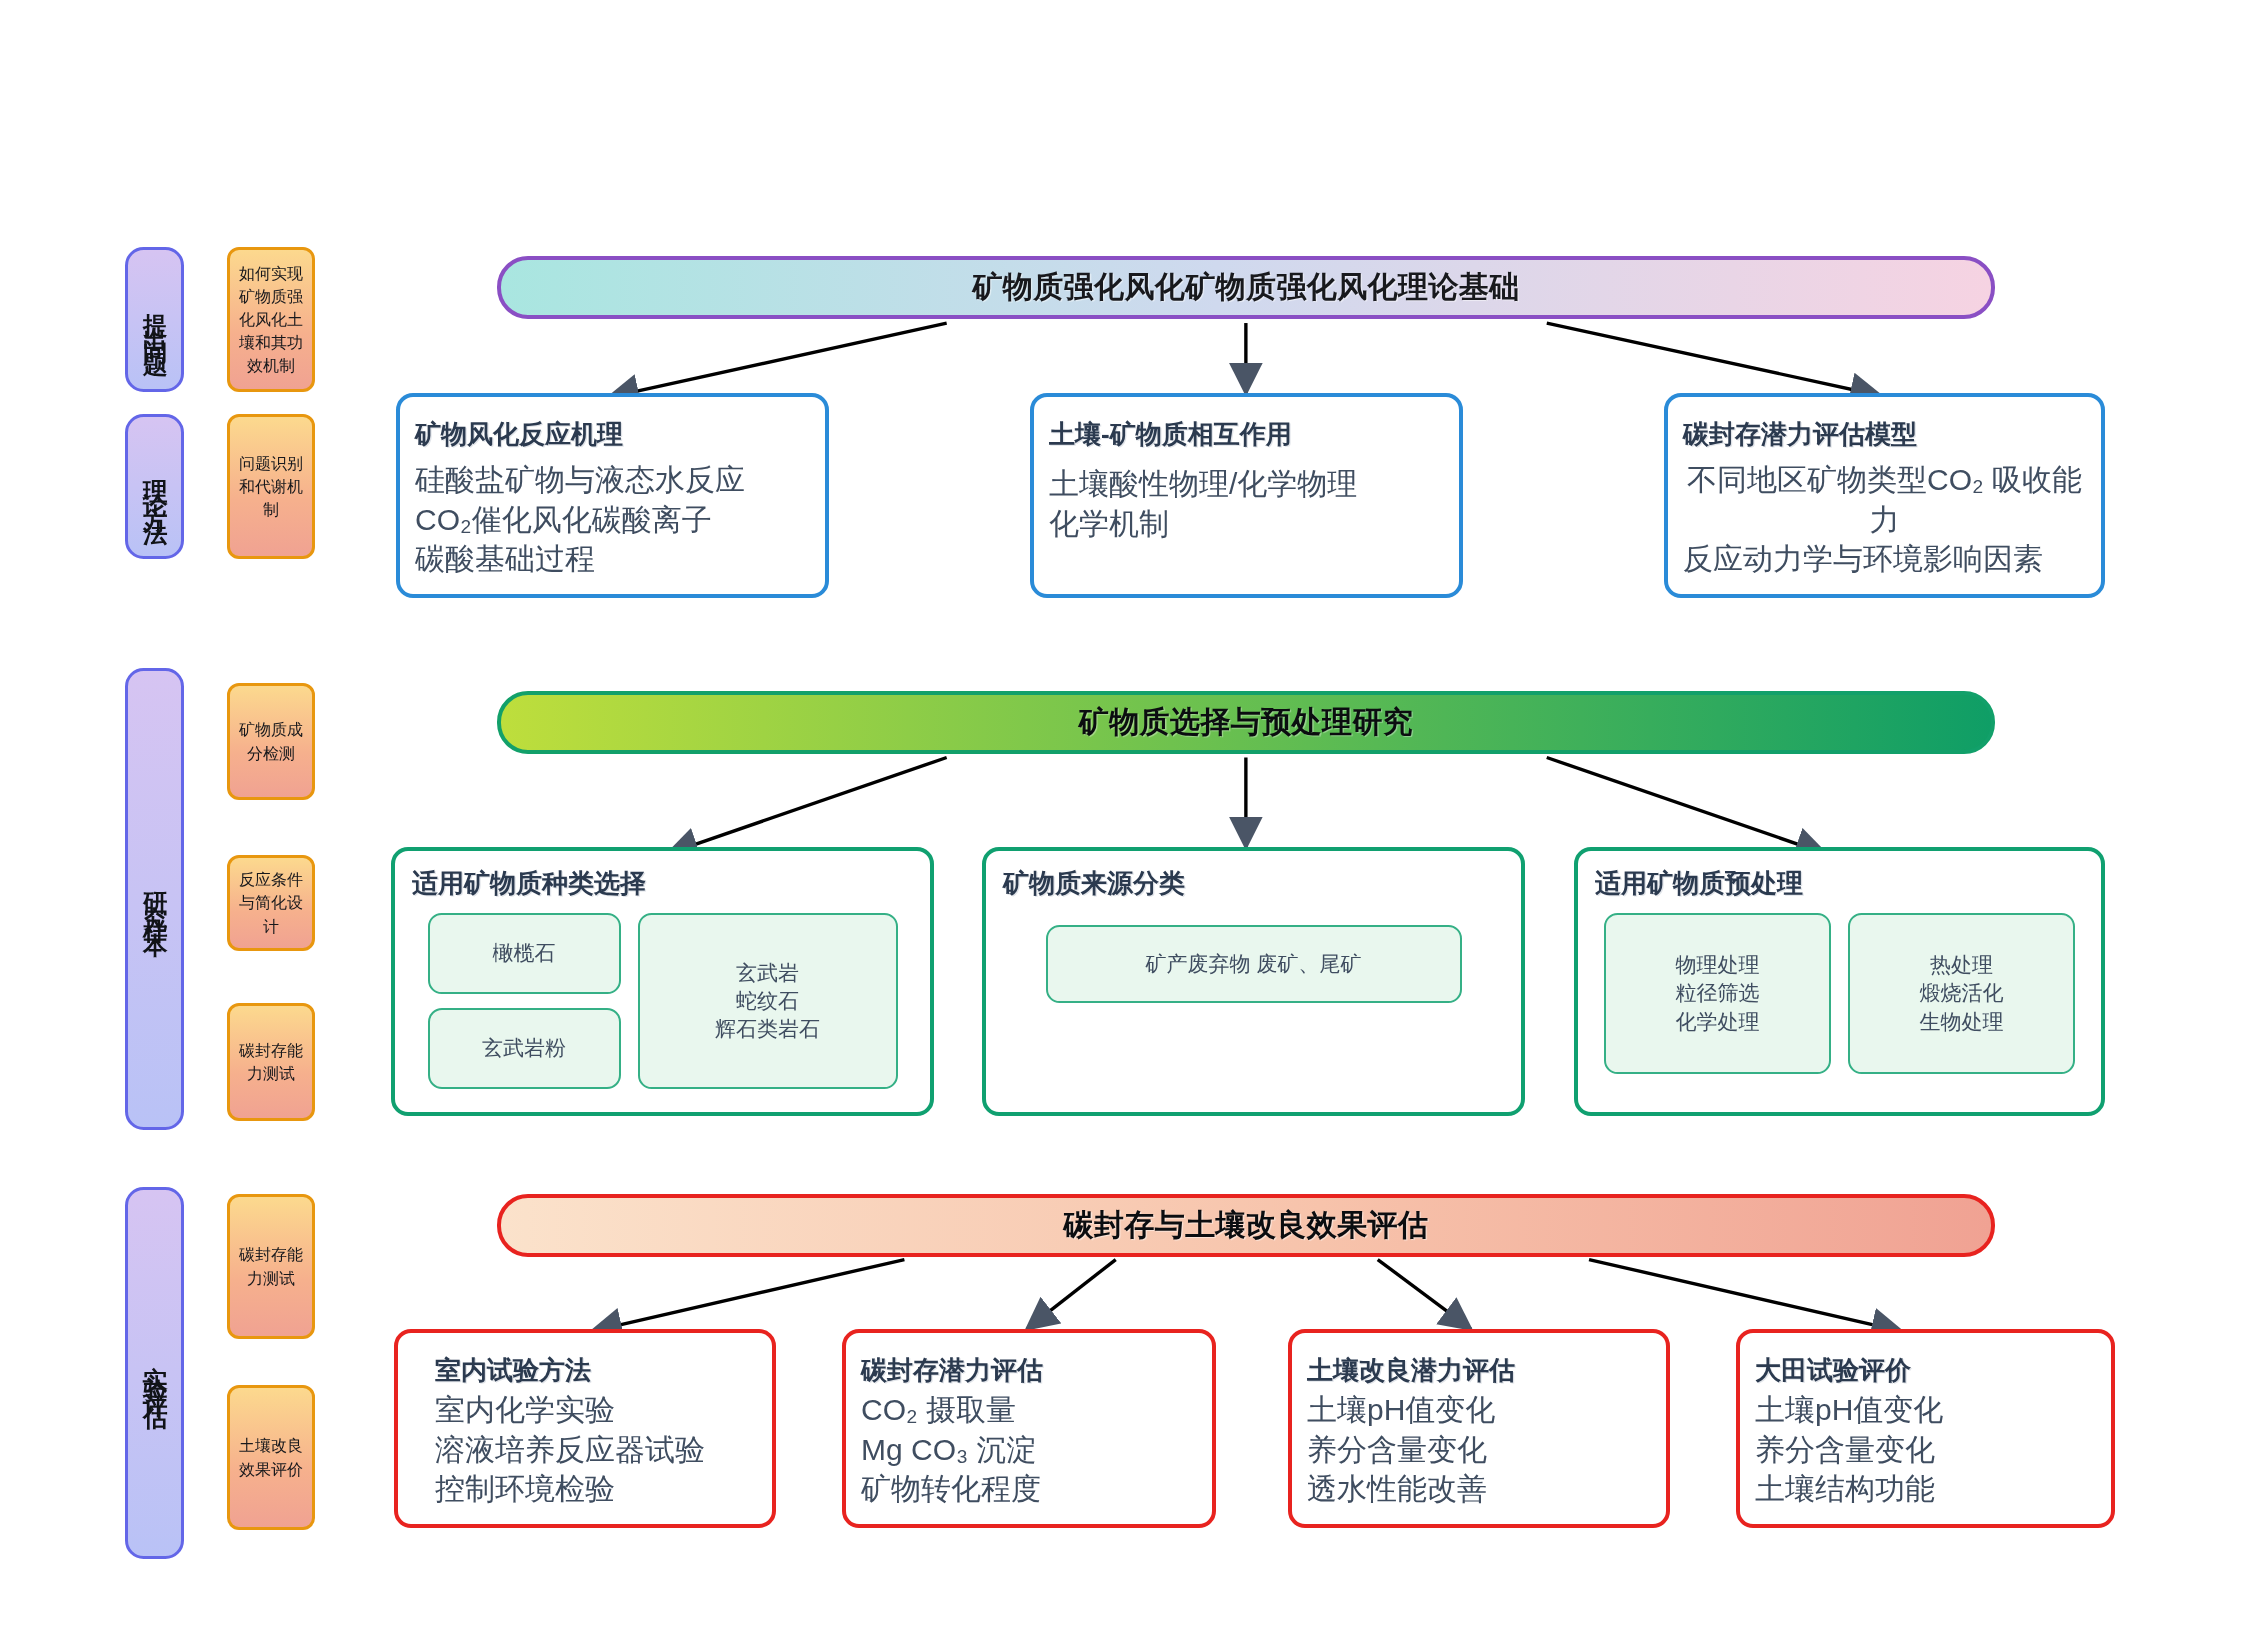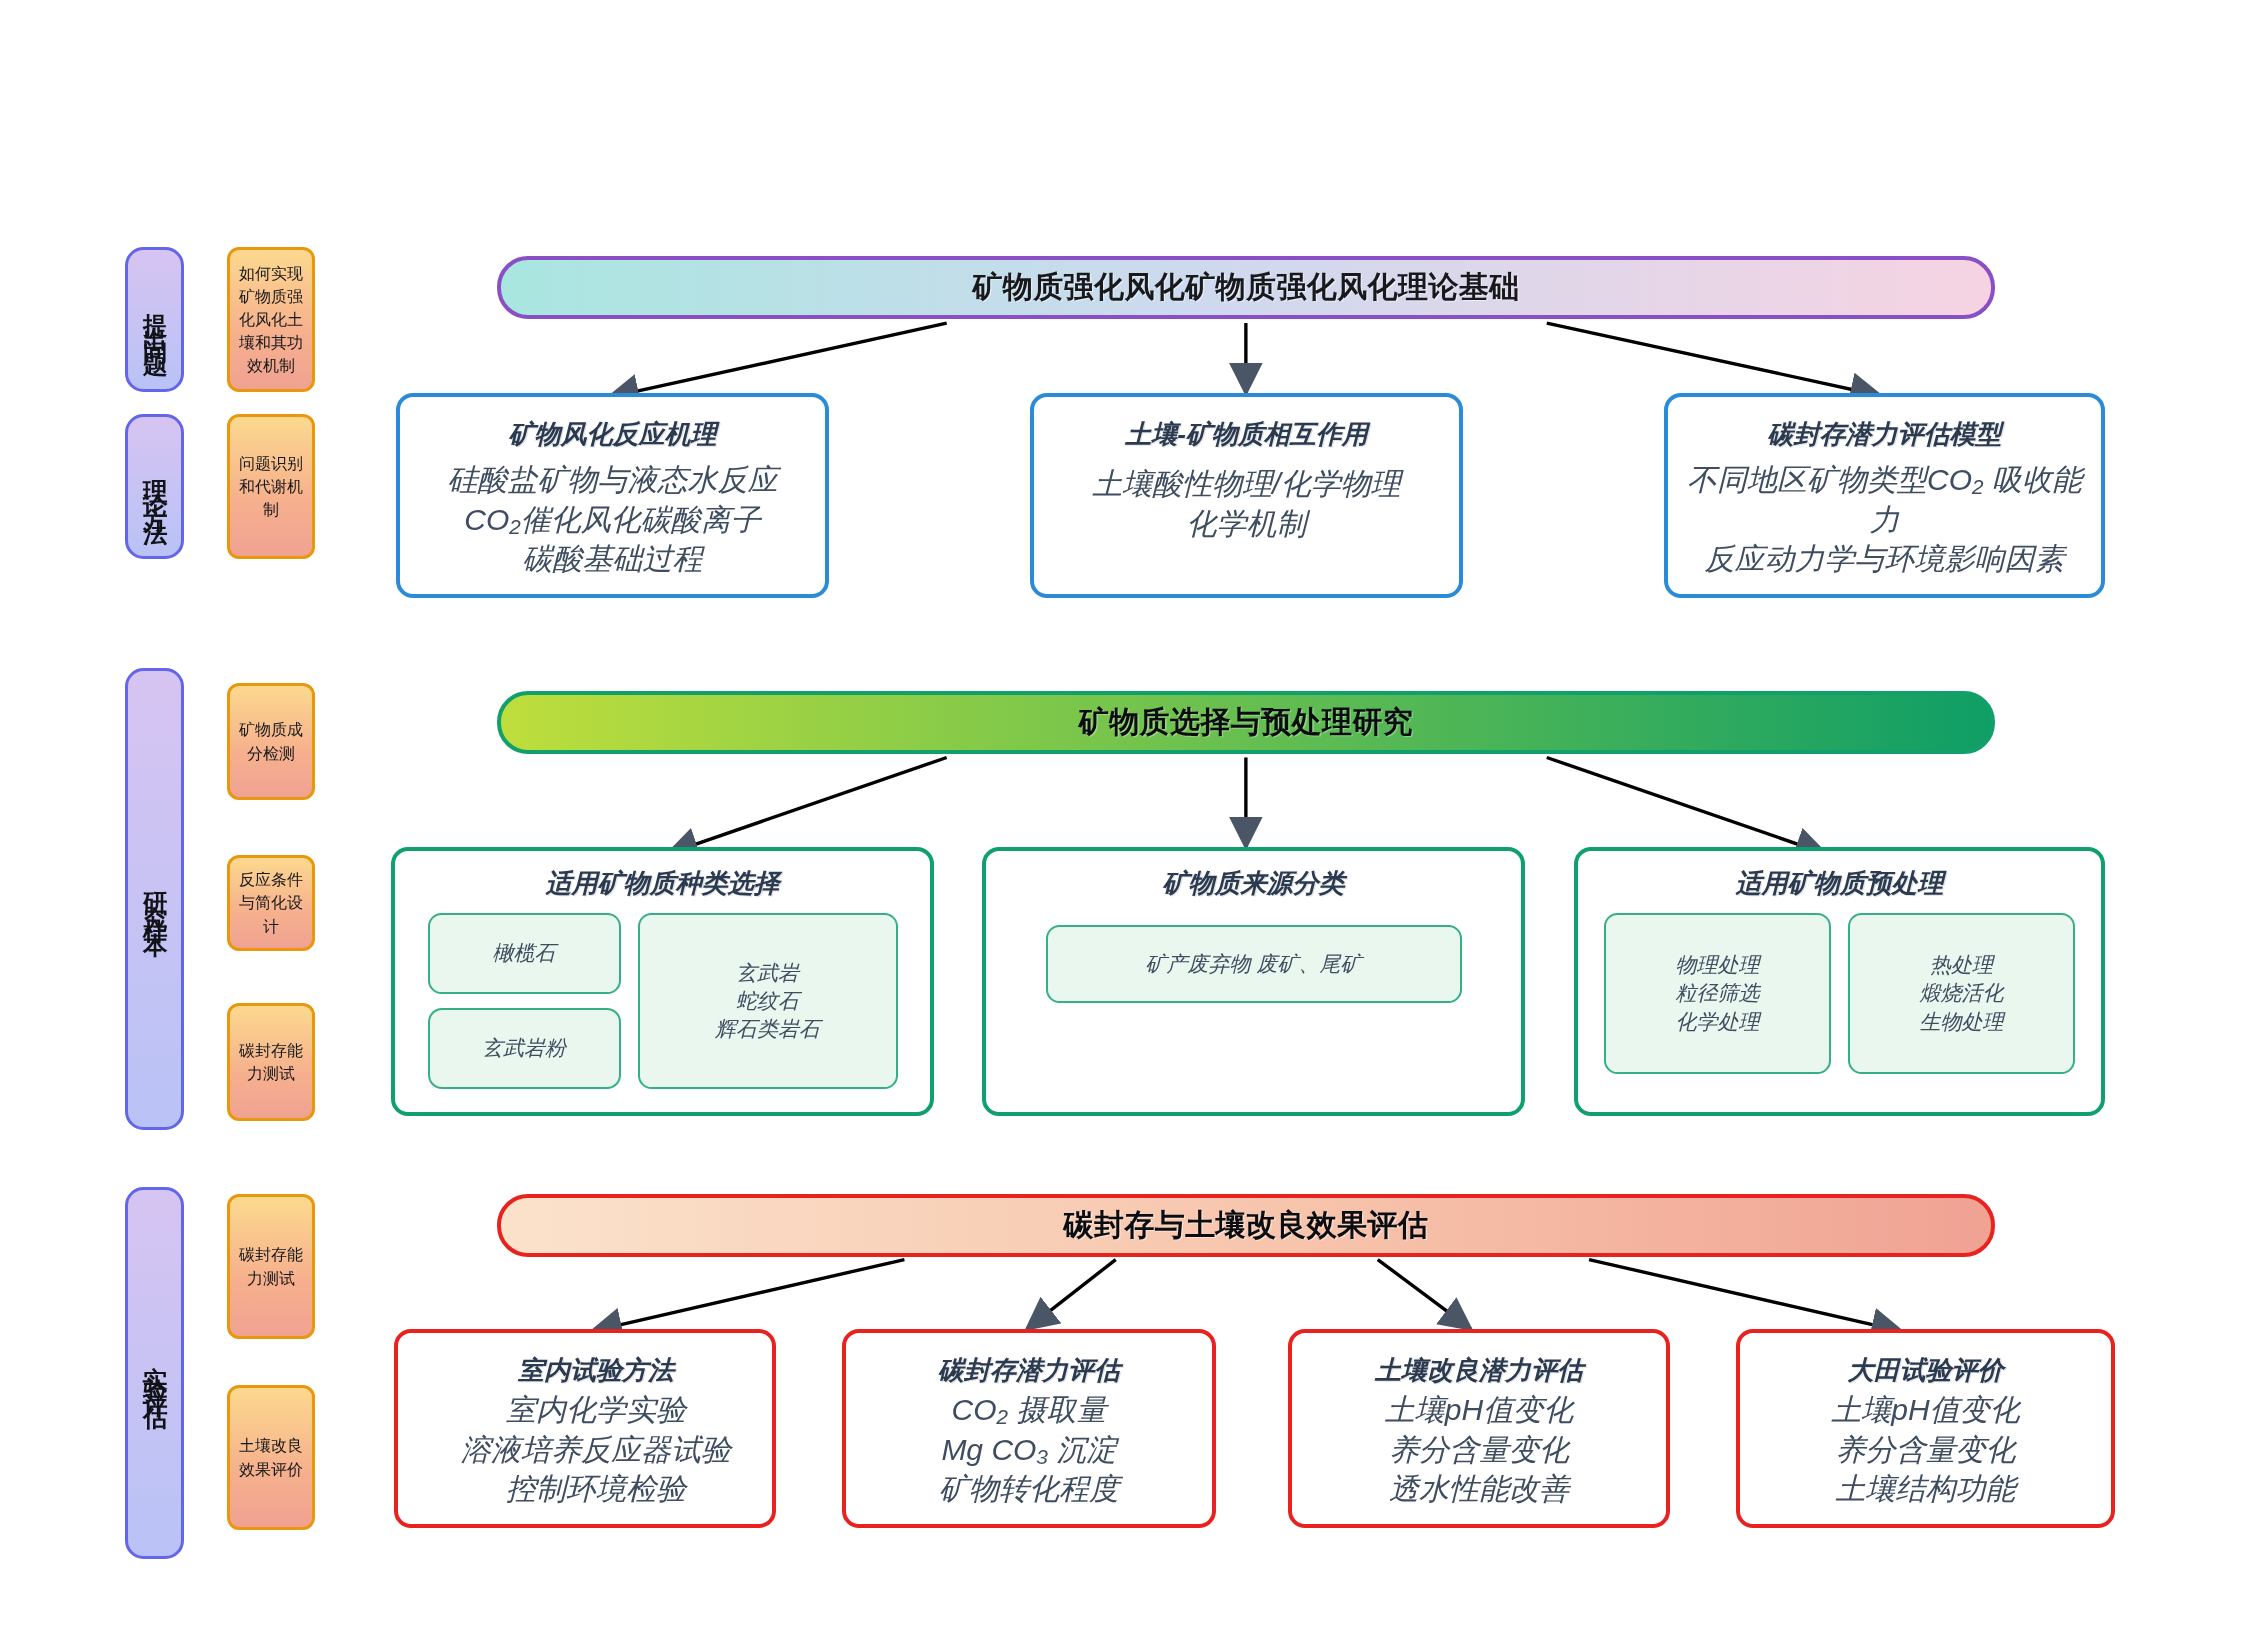--- a/index.html
+++ b/index.html
@@ -74,21 +74,21 @@
     left:497px;top:1194px;width:1498px;
     background:linear-gradient(90deg,#fbe2cb 0%,#f7c3ab 55%,#f0a293 100%);
     border:4.2px solid #e8231f;
   }
   .pill-eval .t{color:#0b0d10;text-shadow:1.3px 1.3px 0.8px rgba(255,255,255,.5);}
 
   
   .card{
     position:absolute;background:#ffffff;box-sizing:border-box;
     border-radius:17px;z-index:2;
-    display:flex;flex-direction:column;align-items:center;font-style:italic;
+    display:flex;flex-direction:column;align-items:flex-start;
   }
   .card .hd{font-size:26px;font-weight:bold;color:#2b3a4f;text-align:center;
     text-shadow:1.3px 1.3px 0 rgba(200,205,215,.55);}
   .card .ln{font-size:30px;color:#3f4d60;text-align:center;line-height:1.32;}
 
   .card-blue{border:4.2px solid #2a8bd8;padding:20px 15px 15px;}
   .card-green{border:4.2px solid #10a070;padding:15px 17px 17px;}
   .card-red{border:4.2px solid #e8231f;padding:20px 15px 15px;}
 
   

